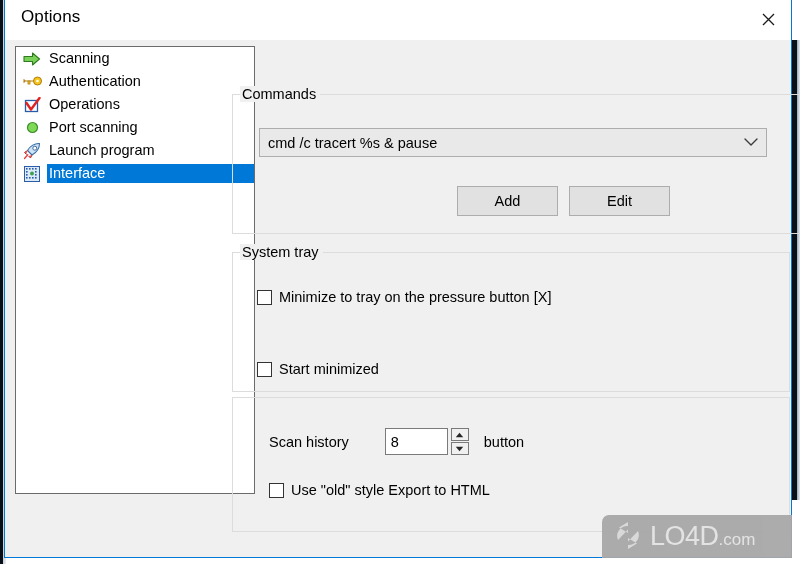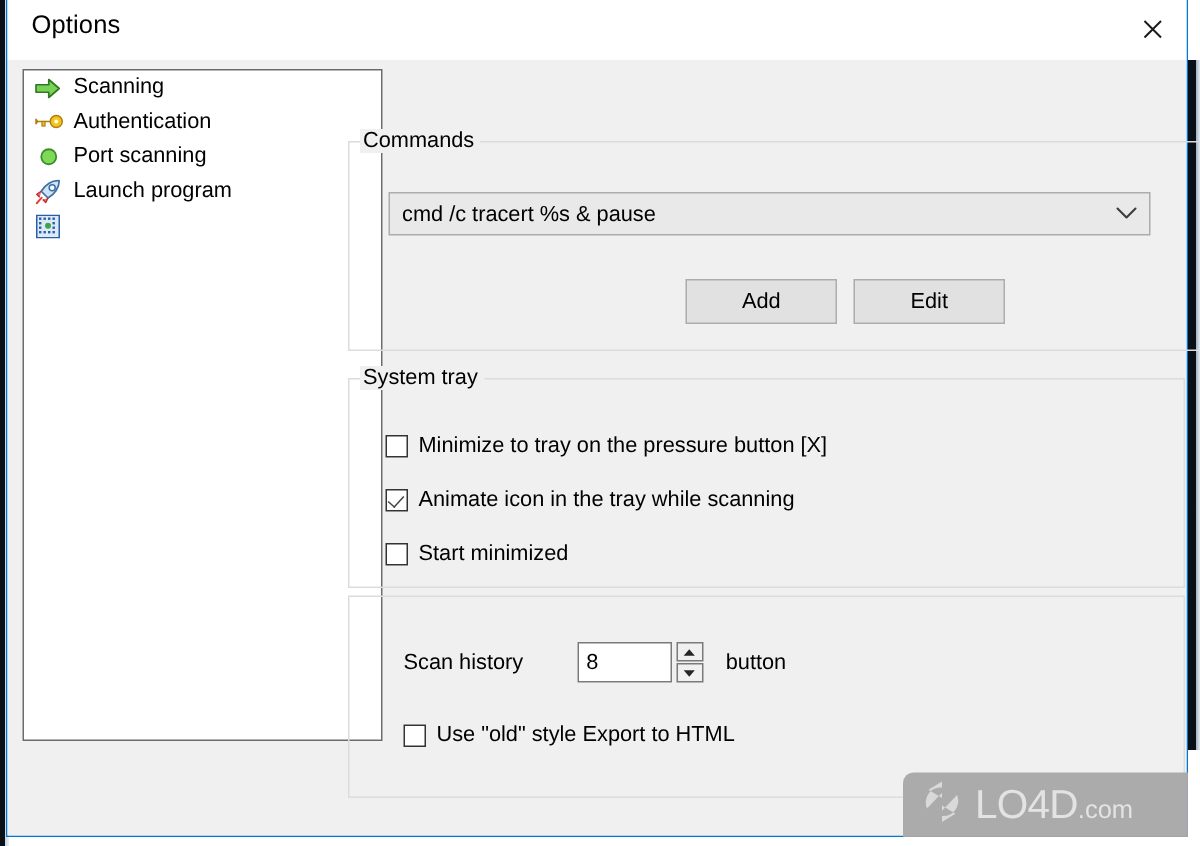--- a/index.html
+++ b/index.html
@@ -348,20 +348,29 @@
           <svg width="19" height="13" viewBox="0 0 19 13">
             <circle cx="14.5" cy="6" r="4" fill="#f5c518" stroke="#b07d10" stroke-width="1"></circle>
             <circle cx="14.5" cy="6" r="1.3" fill="#ffffff"></circle>
             <path d="M10.5 6 H2 L1 4.5 V7.5 L2 6" fill="#f5c518" stroke="#b07d10" stroke-width="1" stroke-linejoin="round"></path>
             <rect x="5" y="6" width="2" height="3" fill="#f5c518" stroke="#b07d10" stroke-width="0.8"></rect>
           </svg>
         </span>
         <span class="cat-label">Authentication</span>
       </div>
 
+      <div class="cat-item">
+        <span class="cat-icon">
+          <svg width="17" height="16" viewBox="0 0 17 16">
+            <rect x="1.5" y="3.5" width="12" height="11" fill="#ffffff" stroke="#2a5caa" stroke-width="1.3"></rect>
+            <path d="M2.5 6 L7 12.5 L15.5 1" fill="none" stroke="#e02222" stroke-width="2.4" stroke-linecap="round" stroke-linejoin="round"></path>
+          </svg>
+        </span>
+        <span class="cat-label">Operations</span>
+      </div>
 
       <div class="cat-item">
         <span class="cat-icon">
           <svg width="13" height="13" viewBox="0 0 13 13">
             <circle cx="6.5" cy="6.5" r="5" fill="#7ed957" stroke="#3e8e2a" stroke-width="1.2"></circle>
           </svg>
         </span>
         <span class="cat-label">Port scanning</span>
       </div>
 
@@ -391,20 +400,21 @@
               <rect x="2" y="8" width="1.6" height="1.6"></rect>
                 <rect x="11" y="8" width="1.6" height="1.6"></rect>
               <rect x="2" y="11" width="1.6" height="1.6"></rect>
                 <rect x="5" y="11" width="1.6" height="1.6"></rect>
               <rect x="8" y="11" width="1.6" height="1.6"></rect>
                 <rect x="11" y="11" width="1.6" height="1.6"></rect>
             </g>
             <circle cx="8" cy="7.5" r="2" fill="#3fa34d"></circle>
           </svg>
         </span>
+        <span class="cat-label">Interface</span>
       </div>
 
     </div>
 
     <div id="right-panel">
 
       <div class="groupbox" id="grp-commands">
         <div class="groupbox-legend">Commands</div>
 
         <div id="command-combo">
@@ -421,24 +431,20 @@
       </div>
 
       <div class="groupbox" id="grp-systray">
         <div class="groupbox-legend">System tray</div>
 
         <div class="checkrow" id="chk-minimize-tray">
           <span class="cbox"></span>
           <span>Minimize to tray on the pressure button [X]</span>
         </div>
 
-        <div class="checkrow" id="chk-animate-icon">
-          <span class="cbox checked"></span>
-          <span>Animate icon in the tray while scanning</span>
-        </div>
 
         <div class="checkrow" id="chk-start-min">
           <span class="cbox"></span>
           <span>Start minimized</span>
         </div>
       </div>
 
       <div class="groupbox" id="grp-bottom">
 
         <div id="scan-history-row">

